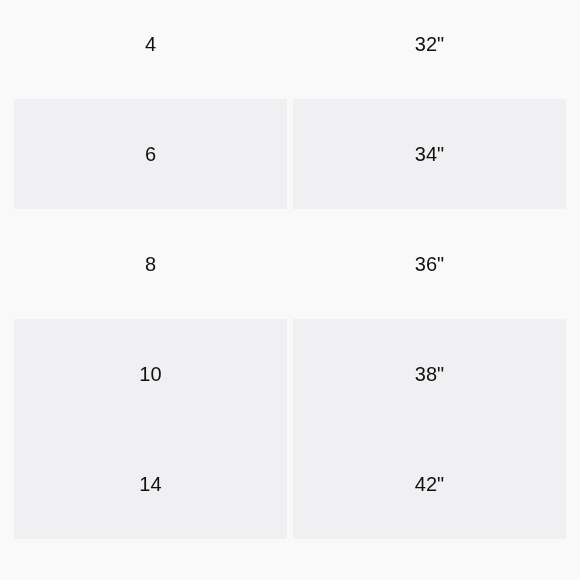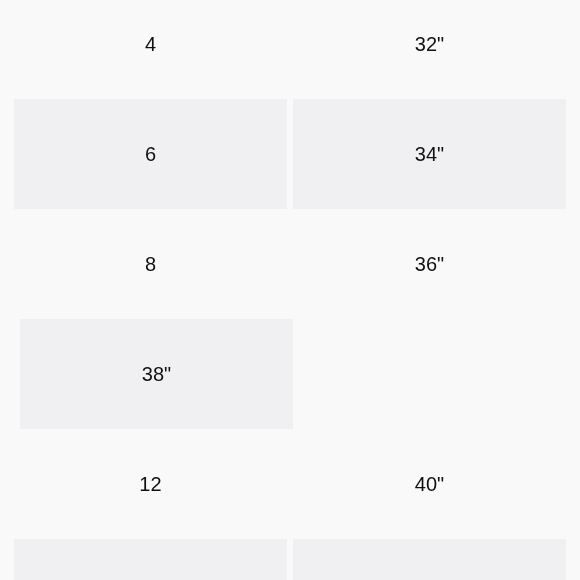--- a/index.html
+++ b/index.html
@@ -82,27 +82,23 @@
         <div class="cell cell-size">6</div>
         <div class="cell-gap"></div>
         <div class="cell cell-inches">34"</div>
       </div>
       <div class="table-row">
         <div class="cell cell-size">8</div>
         <div class="cell-gap"></div>
         <div class="cell cell-inches">36"</div>
       </div>
       <div class="table-row striped">
+        <div class="cell cell-size">10</div>
         <div class="cell-gap"></div>
         <div class="cell cell-inches">38"</div>
-      </div>
-      <div class="table-row">
-        <div class="cell cell-size">12</div>
-        <div class="cell-gap"></div>
-        <div class="cell cell-inches">40"</div>
       </div>
       <div class="table-row striped">
         <div class="cell cell-size">14</div>
         <div class="cell-gap"></div>
         <div class="cell cell-inches">42"</div>
       </div>
     </div>
 </div>
 
 </body></html>

